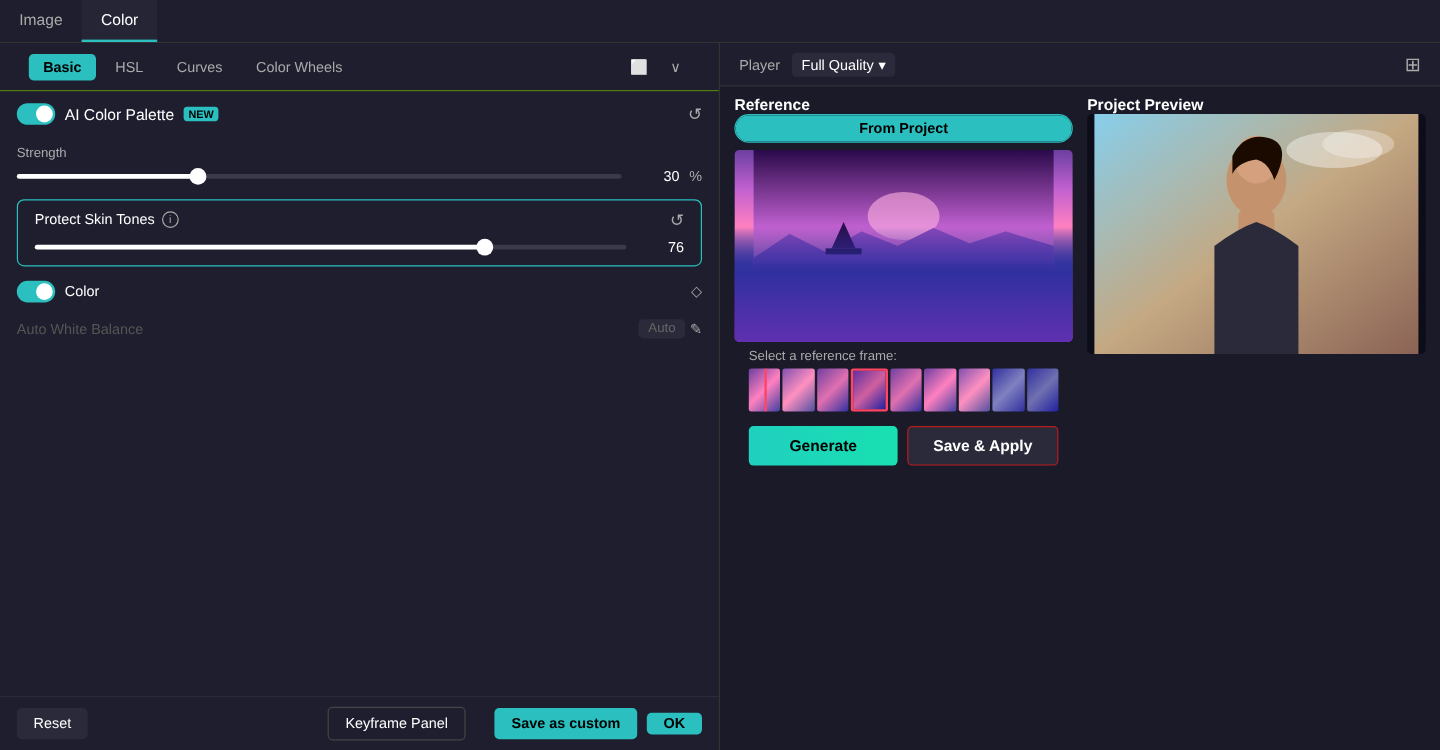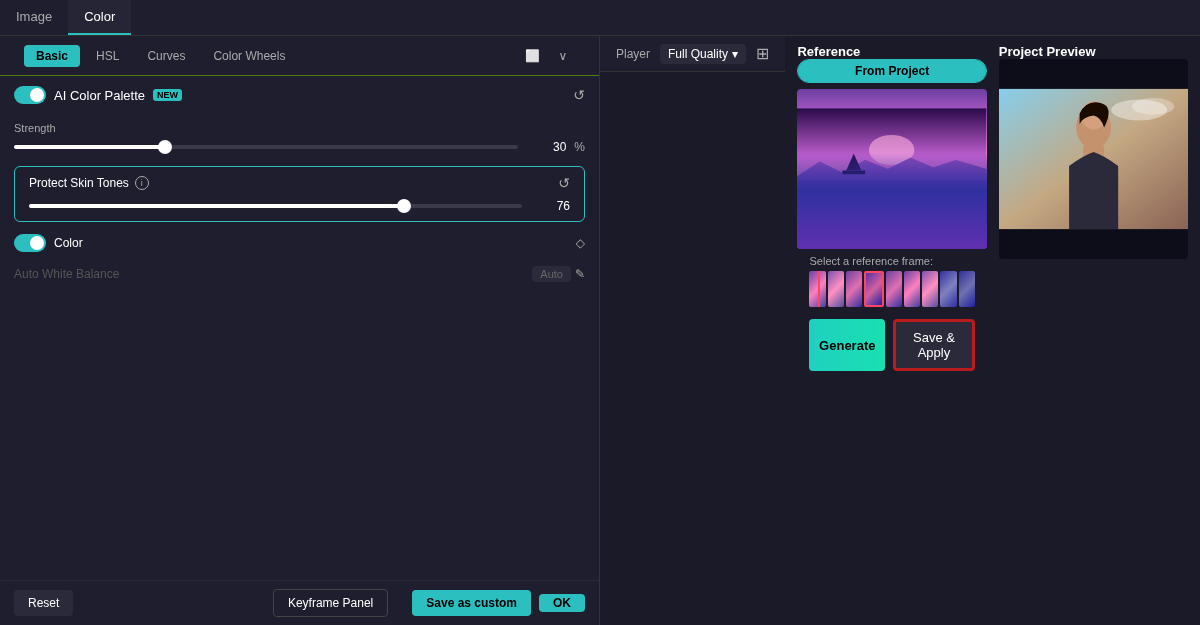--- a/index.html
+++ b/index.html
@@ -63,21 +63,21 @@
     .wb-edit { color: #aaa; font-size: 12px; margin-left: 4px; cursor: pointer; }
 
     
     .bottom-actions { margin-top: auto; display: flex; align-items: center; padding: 8px 14px; gap: 8px; border-top: 1px solid #2a2a3a; }
     .reset-btn { background: #2a2a3a; color: #fff; border: none; padding: 6px 14px; border-radius: 4px; cursor: pointer; font-size: 12px; }
     .keyframe-btn { background: transparent; color: #fff; border: 1px solid #444; padding: 6px 14px; border-radius: 4px; cursor: pointer; font-size: 12px; margin-left: auto; }
     .save-custom-btn { background: #2bbfbf; color: #000; border: none; padding: 6px 14px; border-radius: 4px; cursor: pointer; font-size: 12px; font-weight: 600; margin-left: 16px; }
     .ok-btn { background: #2bbfbf; color: #000000; border: none; padding: 2px 14px; border-radius: 4px; cursor: pointer; font-size: 12px; font-weight: 600; }
 
     
-    .right-panel { flex: 1; background: #1a1a28; display: flex; flex-direction: row; }
+    .right-panel { flex: 1; background: #1a1a28; display: flex; flex-direction: column; }
 
     
     .player-bar { display: flex; align-items: center; padding: 8px 16px; gap: 10px; background: #1e1e2e; border-bottom: 1px solid #333; height: 36px; }
     .player-label { color: #aaa; font-size: 12px; }
     .quality-select { background: #2a2a3a; color: #fff; border: none; padding: 3px 8px; border-radius: 4px; font-size: 12px; display: flex; align-items: center; gap: 4px; cursor: pointer; }
     .grid-icon { margin-left: auto; color: #aaa; font-size: 16px; cursor: pointer; }
 
     
     .preview-area { display: flex; padding: 8px 12px; gap: 12px; flex: 1; }
     .preview-col { flex: 1; display: flex; flex-direction: column; }
@@ -95,21 +95,21 @@
     
     .filmstrip-area { padding: 0 12px 6px; }
     .filmstrip-label { font-size: 11px; color: #aaa; margin-bottom: 4px; }
     .filmstrip { display: flex; gap: 2px; height: 36px; }
     .film-frame { flex: 1; height: 36px; background: linear-gradient(135deg, #6b3fa0 0%, #ff80c0 50%, #4040a0 100%); border-radius: 2px; overflow: hidden; position: relative; }
     .film-marker { position: absolute; top: 0; width: 2px; height: 100%; background: #ff4466; }
 
     
     .action-btns { display: flex; gap: 8px; padding: 6px 12px 8px; }
     .generate-btn { flex: 1; background: linear-gradient(90deg, #20d0c0, #18e0b0); color: #000; border: none; padding: 8px 0; border-radius: 4px; cursor: pointer; font-size: 13px; font-weight: 600; }
-    .save-apply-btn { flex: 1; background: #2a2a3a; color: #fff; border: 3px solid #b91c1c; padding: 8px 0; border-radius: 4px; cursor: pointer; font-size: 13px; }
+    .save-apply-btn { flex: 1; background: #2a2a3a; color: #fff; border: 1px solid #b91c1c; padding: 8px 0; border-radius: 4px; cursor: pointer; font-size: 13px; font-weight: bold; }
   </style>
 </head>
 <body>
 
 <div class="top-bar">
   <div class="tab">
     <span>Image</span>
   </div>
   <div class="tab active">
     <span>Color</span>

